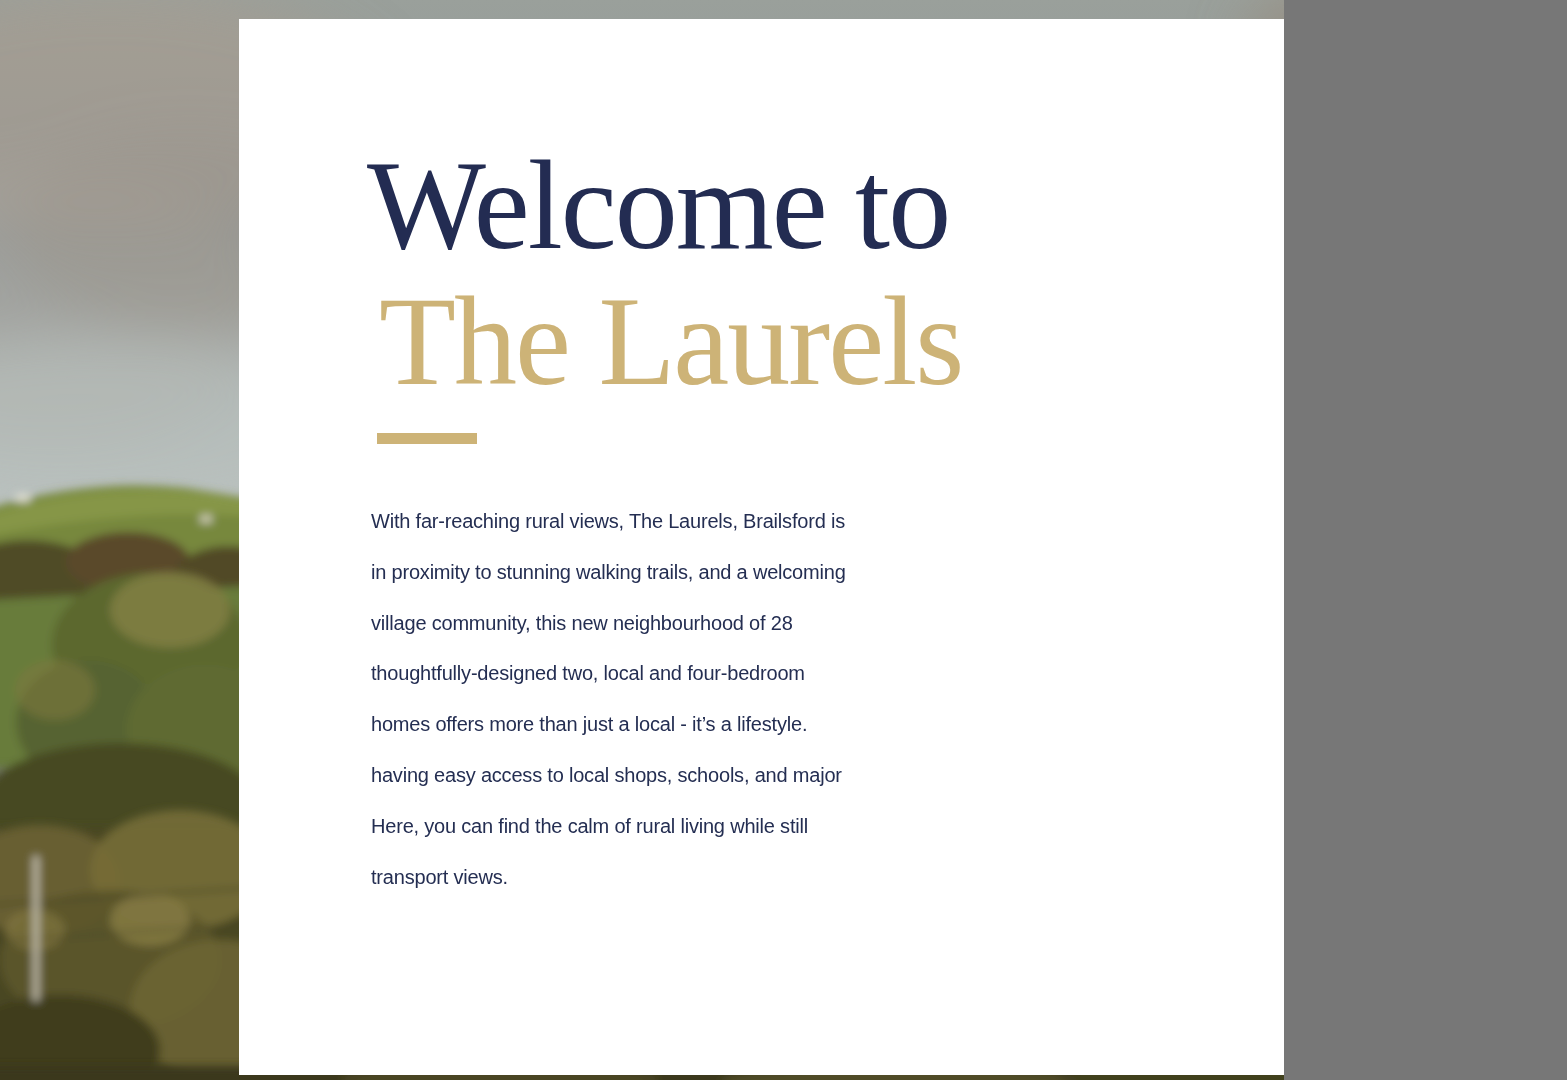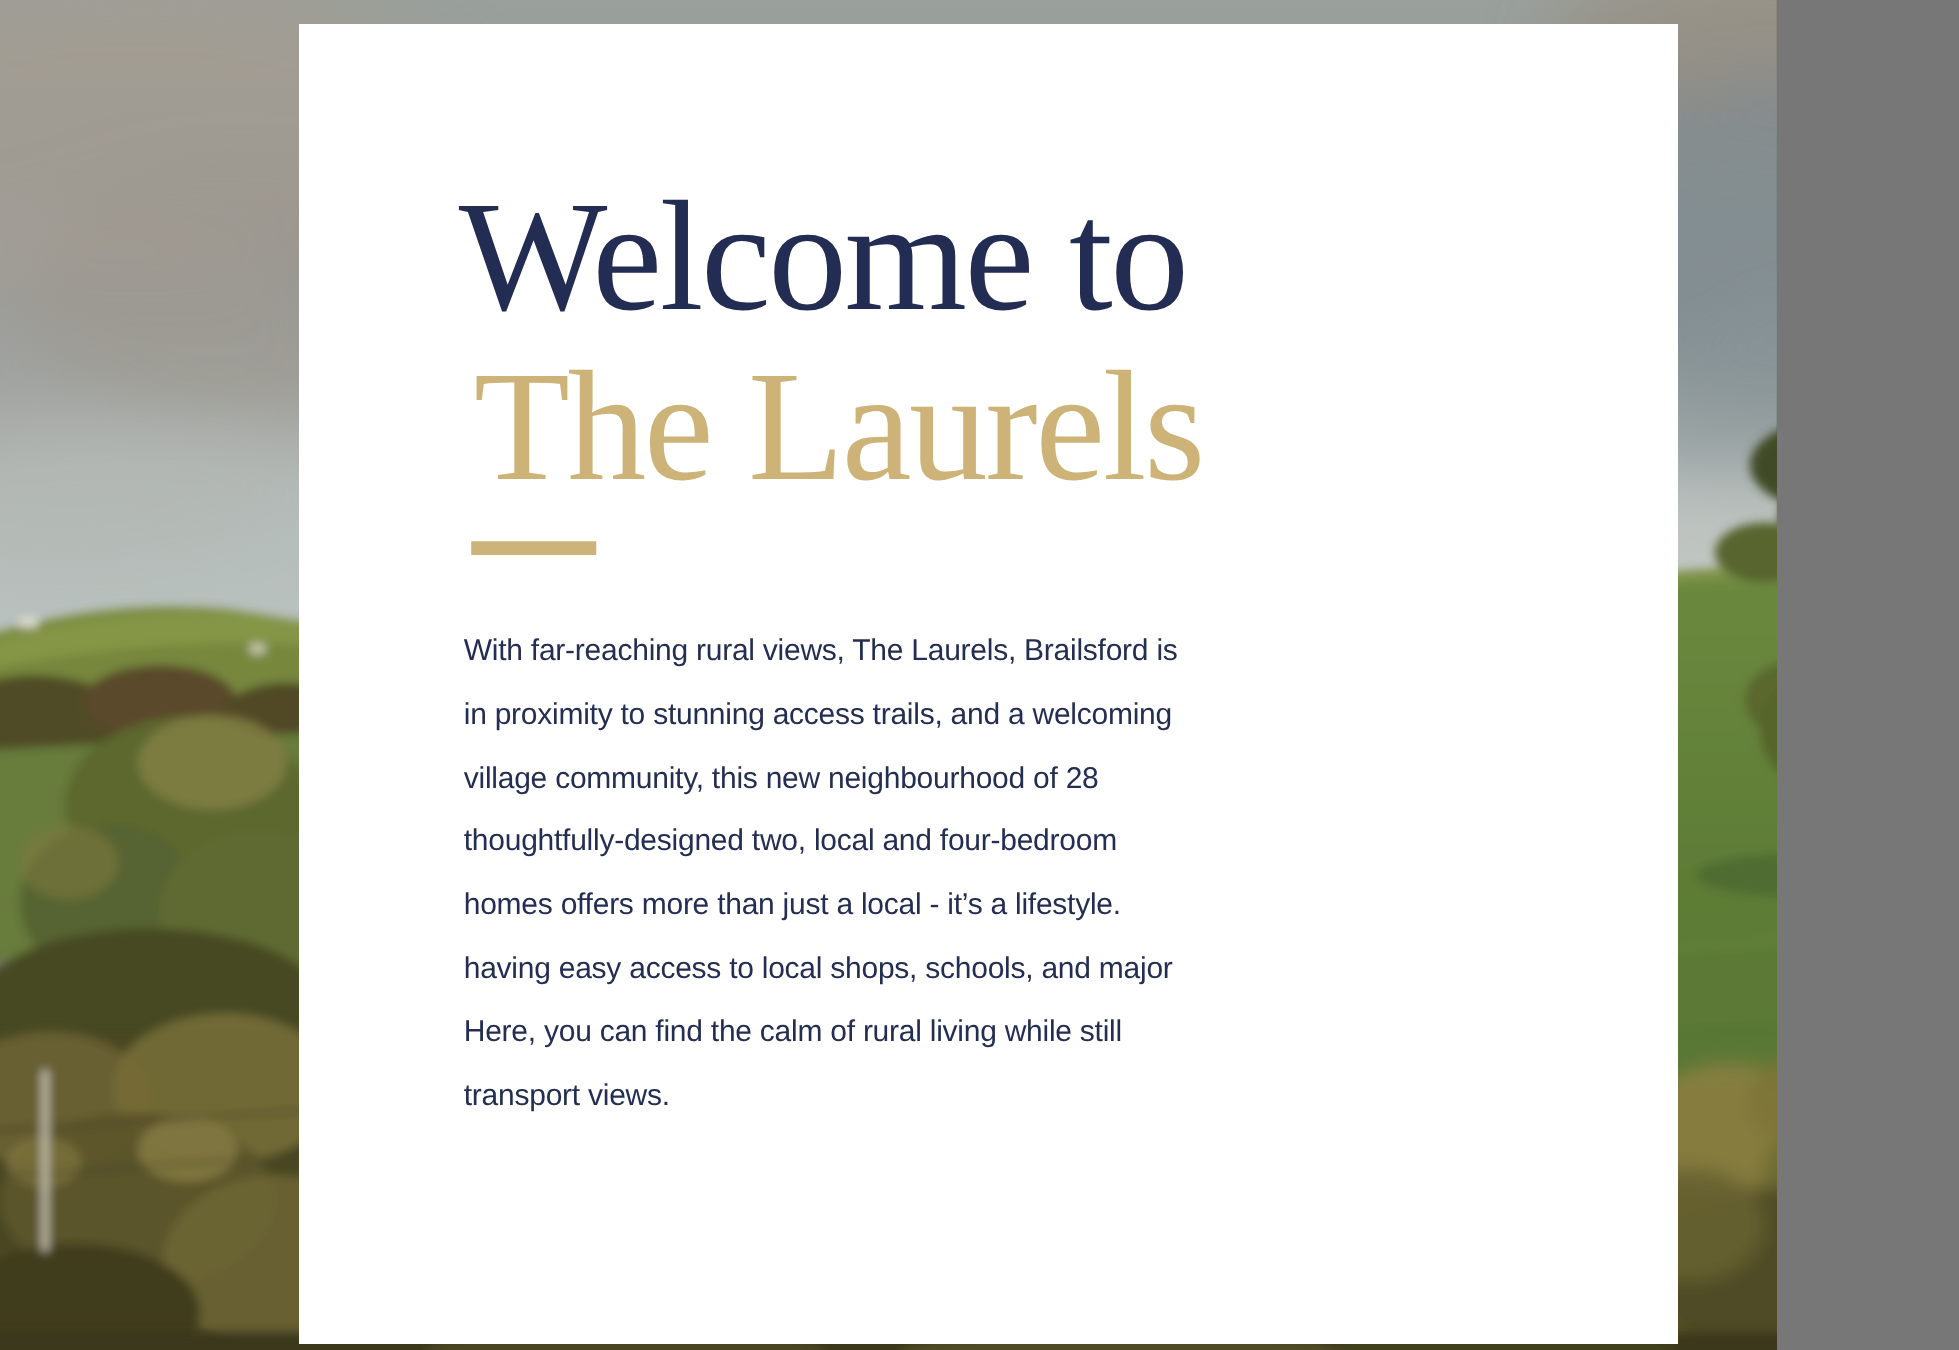--- a/index.html
+++ b/index.html
@@ -1,18 +1,18 @@
 <!DOCTYPE html>
 <html style="--heading-navy: #232c52; --heading-gold: #cdb377; --body-navy: #242e52; --card-background: #ffffff;"><head>
 <meta charset="utf-8">
 <style>
   html, body { margin: 0; padding: 0; background: #777; }
   .stage {
     position: relative;
-    width: 1421px;
+    width: 1284px;
     height: 1080px;
     overflow: hidden;
     font-family: "Liberation Sans", sans-serif;
   }
   .bg {
     position: absolute;
     inset: 0;
     width: 1567px;
     height: 1080px;
     display: block;
@@ -48,21 +48,21 @@
     white-space: nowrap;
   }
   .gold-rule {
     width: 100px;
     height: 11px;
     margin: 28px 0 0 10px;
     background: var(--heading-gold, #cdb377);
   }
   .intro {
     margin: 52px 0 0 4px;
-    font-size: 24px;
+    font-size: 20px;
     letter-spacing: -0.2px;
     line-height: 50.8px;
     color: var(--body-navy, #242e52);
   }
   .intro span { display: block; }
 </style>
 </head>
 <body>
 
 <div class="stage">
@@ -183,21 +183,21 @@
       <ellipse cx="1200" cy="1078" rx="140" ry="14" fill="#434020" opacity="0.9"></ellipse>
     </g>
   </svg>
 
   <div class="card">
     <h1 class="title-line1">Welcome to</h1>
     <h1 class="title-line2">The Laurels</h1>
     <div class="gold-rule"></div>
     <p class="intro">
       <span>With far-reaching rural views, The Laurels, Brailsford is</span>
-      <span>in proximity to stunning access trails, and a welcoming</span>
+      <span>in proximity to stunning walking trails, and a welcoming</span>
       <span>village community, this new neighbourhood of 28</span>
       <span>thoughtfully-designed two, local and four-bedroom</span>
       <span>homes offers more than just a local - it’s a lifestyle.</span>
       <span>having easy access to local shops, schools, and major</span>
       <span>Here, you can find the calm of rural living while still</span>
       <span>transport views.</span>
     </p>
   </div>
 </div>
 

